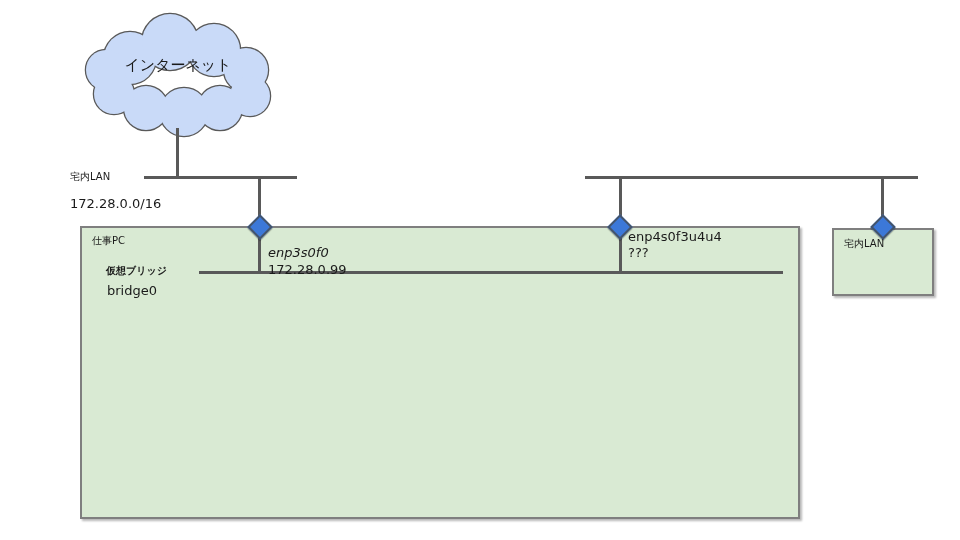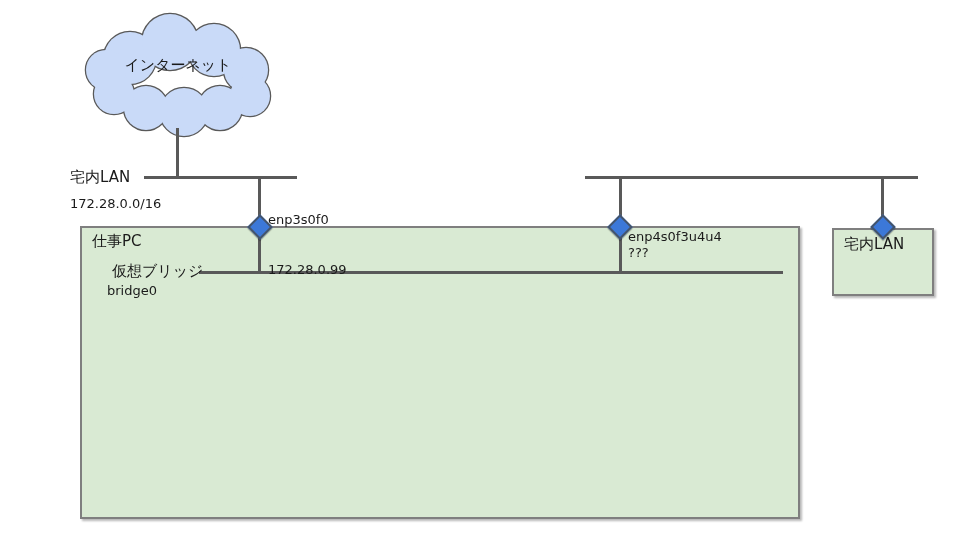--- a/index.html
+++ b/index.html
@@ -17,21 +17,21 @@
   }
   .line{position:absolute;background:#595959;z-index:2;}
   .diamond{
     position:absolute;width:14px;height:14px;
     background:#3c78d8;border:2px solid #44546a;
     transform:rotate(45deg);
     box-shadow:1px 1px 1px rgba(0,0,0,0.3);
     z-index:3;
   }
   .label{position:absolute;z-index:4;white-space:nowrap;}
-  .t15{font-size:15px;line-height:18px;}
+  .t15{font-size:10px;line-height:18px;}
   .t13{font-size:13px;line-height:16px;}
   .cloud-wrap{position:absolute;left:78px;top:12px;width:202px;height:128px;z-index:2;}
   .cloud-label{position:absolute;left:98px;top:56px;width:160px;text-align:center;z-index:4;font-size:15px;}
 </style>
 </head>
 <body>
 
 <div class="canvas">
 
   <div class="node-box" style="left:80px;top:226px;width:720px;height:293px;"></div>
@@ -84,24 +84,24 @@
 
   <div class="diamond" style="left:251px;top:218px;"></div>
   <div class="diamond" style="left:611px;top:218px;"></div>
   <div class="diamond" style="left:874px;top:218px;"></div>
 
   <div class="label t15" style="left:70px;top:168px;">宅内LAN</div>
   <div class="label t13" style="left:70px;top:196px;">172.28.0.0/16</div>
 
   <div class="label t15" style="left:92px;top:232px;">仕事PC</div>
 
-  <div class="label t15" style="left:112px;top:262px;">仮想ブリッジ</div>
+  <div class="label t15" style="left:106px;top:262px;font-weight:bold;">仮想ブリッジ</div>
   <div class="label t13" style="left:95px;top:283px;margin-left:12px;">bridge0</div>
 
-  <div class="label t13" style="left:268px;top:212px;">enp3s0f0</div>
+  <div class="label t13" style="left:268px;top:245px;font-style:italic;">enp3s0f0</div>
   <div class="label t13" style="left:268px;top:262px;">172.28.0.99</div>
 
   <div class="label t13" style="left:628px;top:229px;">enp4s0f3u4u4</div>
   <div class="label t13" style="left:628px;top:245px;">???</div>
 
   <div class="label t15" style="left:844px;top:235px;">宅内LAN</div>
 
 </div>
 
 </body></html>

